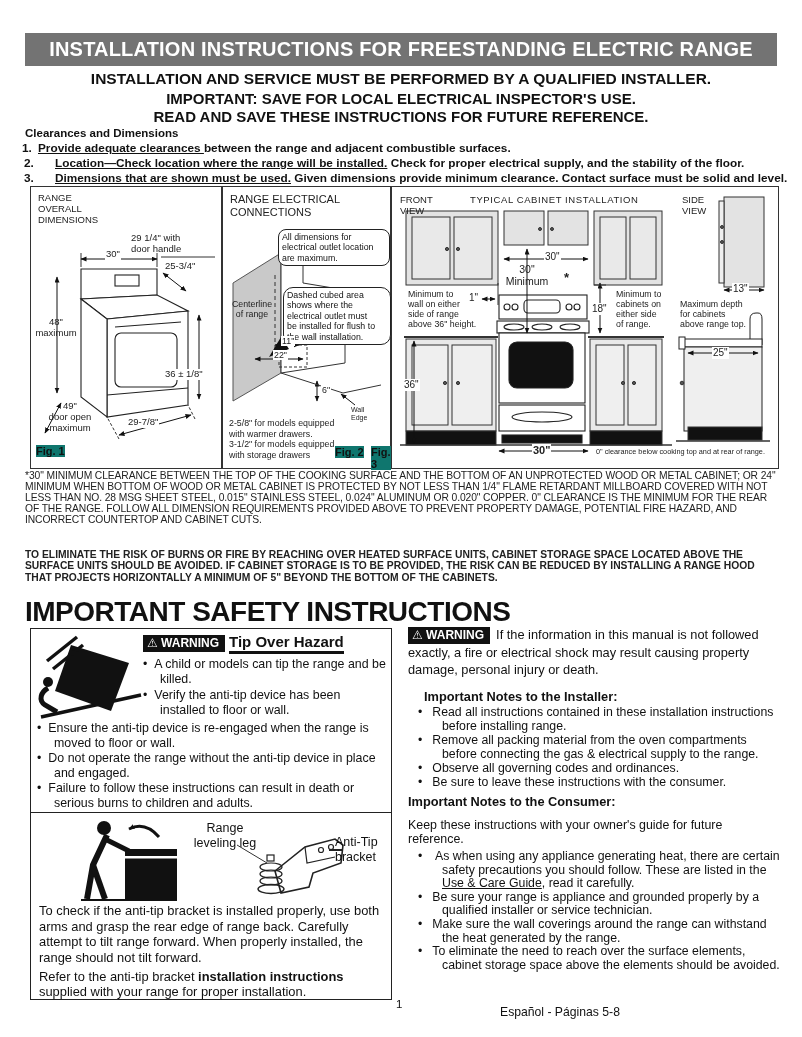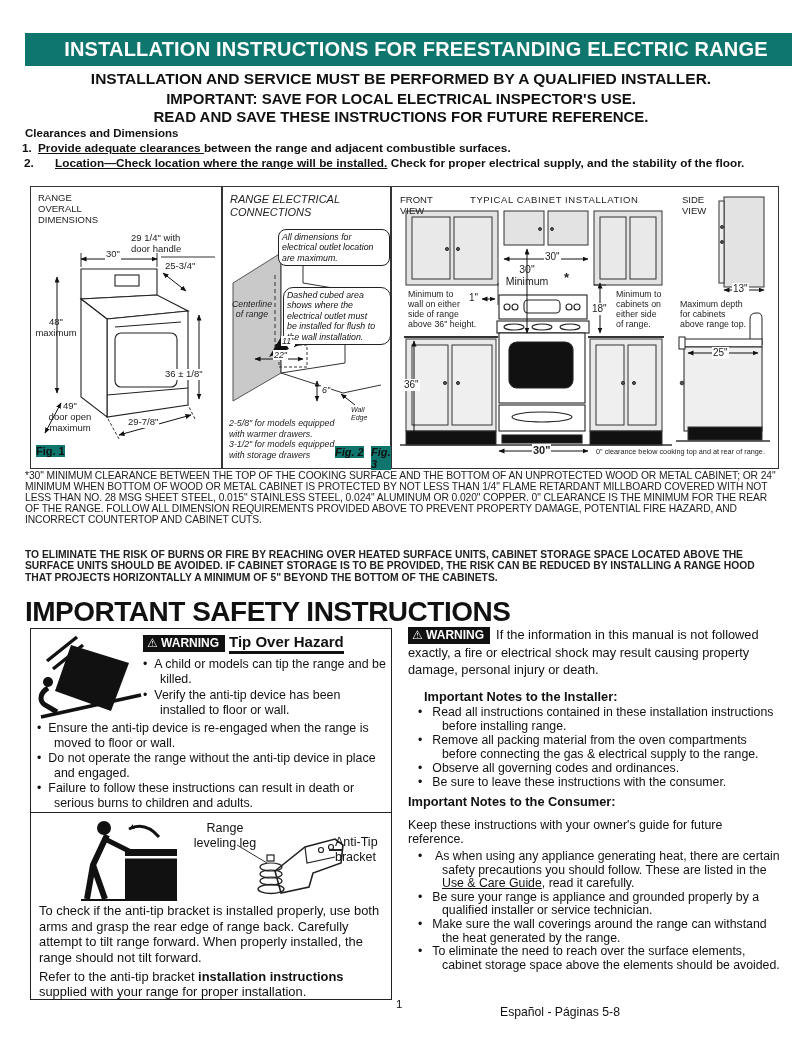--- a/index.html
+++ b/index.html
@@ -1,20 +1,20 @@
 <!DOCTYPE html>
 <html><head>
 <meta charset="utf-8">
 <style>
   html,body{margin:0;padding:0;background:#fff;}
   .page{position:relative;width:802px;height:1037px;background:#fff;overflow:hidden;
         font-family:"Liberation Sans","DejaVu Sans",sans-serif;color:#111;}
   .abs{position:absolute;}
-  .banner{background:#0f766e;color:#fff;font-weight:bold;text-align:center;
-          font-size:20px;line-height:33px;letter-spacing:.2px;padding-left:15px;}
+  .banner{background:#737373;color:#fff;font-weight:bold;text-align:center;
+          font-size:20px;line-height:33px;letter-spacing:.2px;}
   .cline{left:0;right:0;text-align:center;font-weight:bold;}
   .bold{font-weight:bold;}
   .ul{text-decoration:underline;}
   .item{font-size:11.8px;font-weight:bold;white-space:nowrap;}
   .num{display:inline-block;}
   .figbox{position:absolute;border:1.5px solid #333;background:#fff;overflow:visible;}
   .figtitle{font-size:11.5px;line-height:1.12;color:#333;white-space:pre-line;}
   .lbl{position:absolute;font-size:9.5px;line-height:1.15;color:#222;white-space:pre-line;}
   .wbg{background:#fff;padding:0 1px;}
   .callout{position:absolute;border:1.4px solid #222;border-radius:8px;background:#fff;
@@ -41,20 +41,23 @@
   <div class="abs cline" style="top:70px;font-size:15.5px;">INSTALLATION AND SERVICE MUST BE PERFORMED BY A QUALIFIED INSTALLER.</div>
   <div class="abs cline" style="top:108px;font-size:15px;">READ AND SAVE THESE INSTRUCTIONS FOR FUTURE REFERENCE.</div>
 
   <div class="abs bold" style="left:25px;top:127px;font-size:11.5px;">Clearances and Dimensions</div>
   <div class="abs item" style="left:22px;top:141px;">
     <span class="num" style="width:16px;">1.</span><span class="ul">Provide adequate clearances </span><span>between the range and adjacent combustible surfaces.</span>
   </div>
   <div class="abs item" style="left:22px;top:156px;">
     <span class="num" style="width:31px;padding-left:2px;">2.</span><span class="ul">Location—Check location where the range will be installed.</span><span> Check for proper electrical supply, and the stability of the floor.</span>
   </div>
+  <div class="abs item" style="left:22px;top:171px;">
+    <span class="num" style="width:31px;padding-left:2px;">3.</span><span class="ul">Dimensions that are shown must be used.</span><span> Given dimensions provide minimum clearance. Contact surface must be solid and level.</span>
+  </div>
 
   <div class="figbox" style="left:30px;top:186px;width:190px;height:281px;">
     <svg width="187" height="278" viewBox="0 0 187 278">
       <defs>
         <marker id="ah" markerWidth="8" markerHeight="8" refX="5.5" refY="2.5" orient="auto-start-reverse" markerUnits="userSpaceOnUse">
           <path d="M0,0L6,2.5L0,5z" fill="#111"></path>
         </marker>
       </defs>
       <g stroke="#222" stroke-width="1.1" fill="none">
         <polygon points="50,82 126,82 126,108 50,112" fill="#fff"></polygon>
@@ -90,21 +93,21 @@
     <div class="lbl" style="left:2px;top:130px;width:46px;text-align:center;">48"
 maximum</div>
     <div class="lbl wbg" style="left:133px;top:182px;">36 ± 1/8"</div>
     <div class="lbl" style="left:8px;top:214px;width:62px;text-align:center;">49"
 door open
 maximum</div>
     <div class="lbl wbg" style="left:96px;top:230px;">29-7/8"</div>
     <div class="cap" style="left:5px;top:258px;">Fig. 1</div>
   </div>
 
-  <div class="figbox" style="left:222px;top:186px;width:167px;height:281px;z-index:3;font-style:italic;">
+  <div class="figbox" style="left:222px;top:186px;width:167px;height:281px;z-index:3;">
     <svg width="164" height="278" viewBox="0 0 164 278">
       <polygon points="10,96 58,66 58,186 10,214" fill="#c9c9c9" stroke="#555" stroke-width="1"></polygon>
       <polygon points="58,66 80,70 80,96 116,102 122,116 122,176 58,186" fill="#fff" stroke="#333" stroke-width="1"></polygon>
       <line x1="52" y1="88" x2="52" y2="168" stroke="#333" stroke-width="1" stroke-dasharray="4,3"></line>
       <rect x="56" y="158" width="28" height="22" fill="none" stroke="#333" stroke-width="1" stroke-dasharray="3,2"></rect>
       <line x1="56" y1="158" x2="66" y2="150" stroke="#333" stroke-width="1" stroke-dasharray="3,2"></line>
       <line x1="84" y1="158" x2="94" y2="150" stroke="#333" stroke-width="1" stroke-dasharray="3,2"></line>
       <polygon points="58,150 46,170 66,162" fill="#111"></polygon>
       <line class="dim" x1="52" y1="158" x2="76" y2="158"></line>
       <line class="dim" x1="32" y1="172" x2="80" y2="172"></line>

